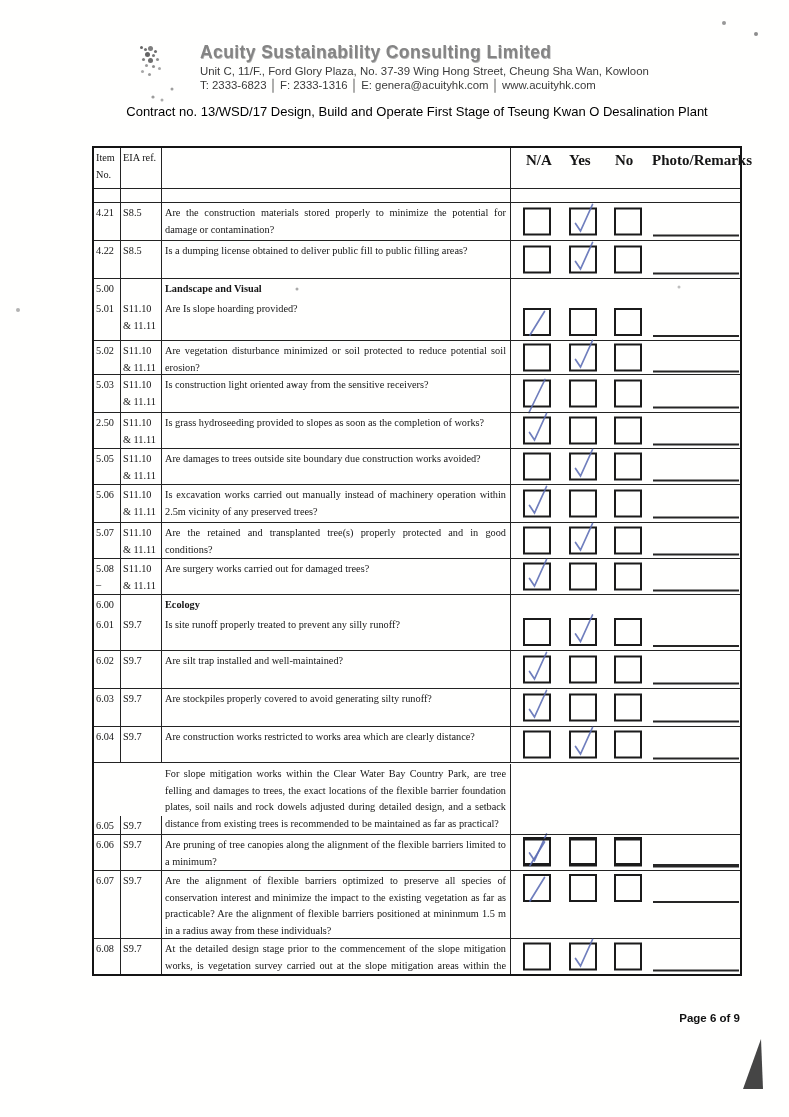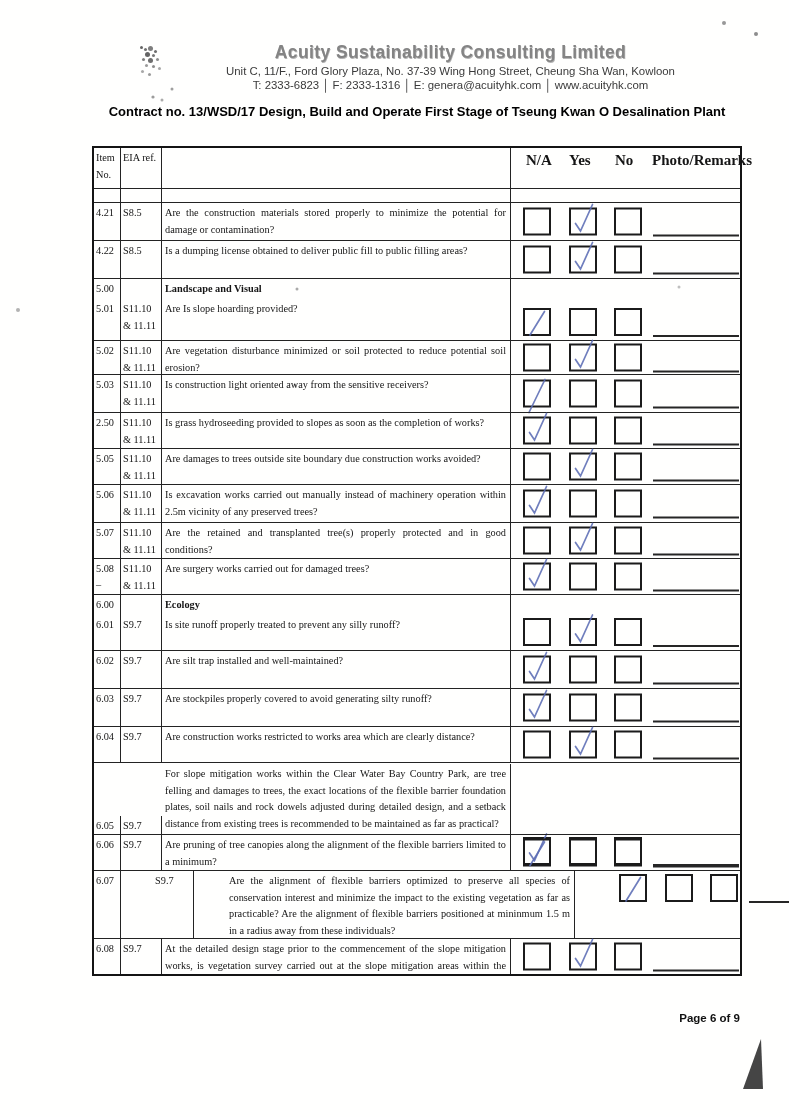--- a/index.html
+++ b/index.html
@@ -1,27 +1,27 @@
 <!DOCTYPE html>
 <html><head>
 <meta charset="utf-8">
 <style>
   html,body{margin:0;padding:0;background:#ffffff;}
   .page{position:relative;width:789px;height:1117px;background:#fffffe;overflow:hidden;
         font-family:"Liberation Serif", serif;color:#151515;}
 
   
-  .letterhead{position:absolute;top:42px;left:200px;right:88px;text-align:center;
+  .letterhead{position:absolute;top:42px;left:200px;right:88px;text-align:left;
               font-family:"Liberation Sans", sans-serif;}
   .company{font-size:17.5px;font-weight:700;color:#848484;letter-spacing:.4px;
            text-shadow:.6px .6px 0 #b5b5b5;}
   .addr{font-size:11.4px;color:#3a3a3a;margin-top:2px;}
   .contact{font-size:11.4px;color:#3a3a3a;margin-top:2px;white-space:pre;}
   .doc-title{position:absolute;top:104px;left:92px;width:650px;text-align:center;
-             font-family:"Liberation Sans", sans-serif;font-weight:700;font-size:13px;color:#000;}
+             font-family:"Liberation Sans", sans-serif;font-weight:400;font-size:13px;color:#000;}
 
   
   .logo{position:absolute;left:140px;top:46px;width:34px;height:34px;filter:blur(.5px);opacity:.85;}
   .logo::before{content:"";position:absolute;width:3px;height:3px;border-radius:50%;background:#4a4a4a;
     box-shadow:4px 2px 0 #585858,9px 1px 0 1px #686868,14px 4px 0 #555,6px 7px 0 1px #4a4a4a,
     12px 8px 0 #606060,2px 12px 0 #6a6a6a,9px 13px 0 1px #555,16px 12px 0 #7a7a7a,
     5px 18px 0 #8a8a8a,12px 19px 0 #7a7a7a,18px 21px 0 #999,1px 24px 0 #9a9a9a,8px 27px 0 #8a8a8a;}
   .specks{position:absolute;top:0;left:0;width:2px;height:2px;border-radius:50%;background:transparent;
     box-shadow:723px 22px 0 1px #989898,755px 33px 0 1px #8d8d8d,296px 288px 0 .5px #aaa,
     17px 309px 0 1px #b3b3b3,294px 384px 0 .5px #b0b0b0,678px 286px 0 .5px #bfbfbf,
@@ -465,21 +465,21 @@
                 <svg viewBox="0 0 24 24">
                   <path d="M5 25 L19.5 1.5" fill="none" stroke="#5b6cb4" stroke-width="1.7" stroke-linecap="round" opacity="0.88"></path>
                 </svg>
               </div>
               <div class="cb cb1"></div>
               <div class="cb cb2"></div>
               <div class="rline"></div>
             </div>
           </div>
         </div>
-        <div class="trow" style="height: 68px; gap: 32px;">
+        <div class="trow" style="height: 68px;">
           <div class="cell c-item">
             <div>6.07</div>
           </div>
           <div class="cell c-eia">
             <div>S9.7</div>
           </div>
           <div class="cell c-q">
             <div class="qtext">Are the alignment of flexible barriers optimized to preserve all species of conservation interest and minimize the impact to the existing vegetation as far as practicable? Are the alignment of flexible barriers positioned at mininmum 1.5 m in a radius away from these individuals?</div>
           </div>
           <div class="cell c-ans">

